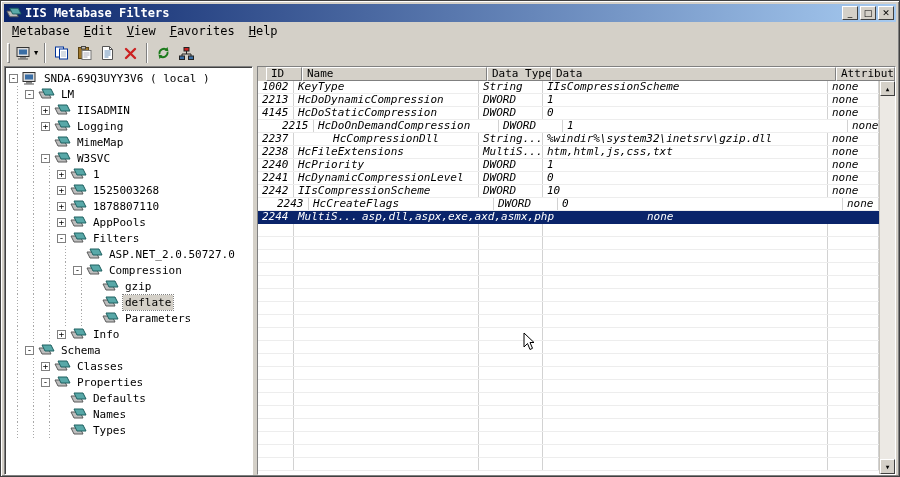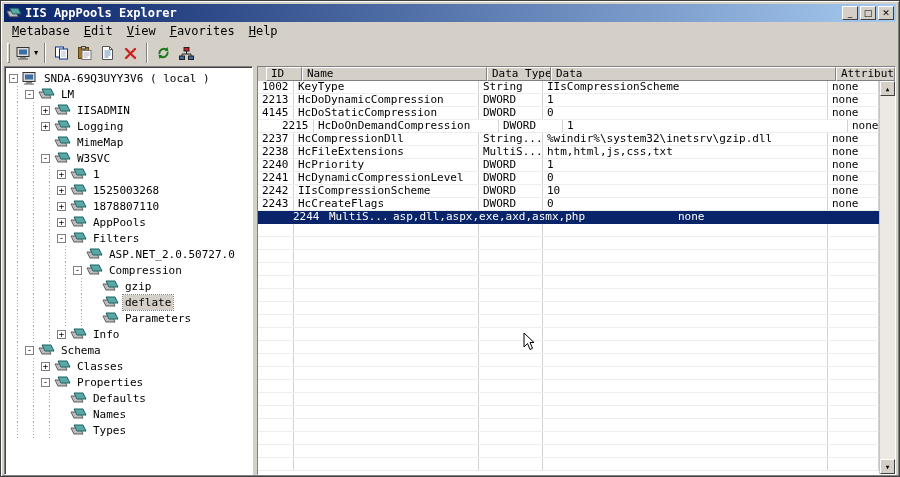--- a/index.html
+++ b/index.html
@@ -71,24 +71,24 @@
   .t-label { padding:1px 2px; color:#000; }
   .t-label.selected { background:var(--tree-inactive-selection,#d4d0c8); outline:1px dotted #808080; }
 
   
   .list-header { display:flex; flex:0 0 14px; height:14px; background:var(--chrome,#d4d0c8); }
   .hcell {
     background:var(--chrome,#d4d0c8); border:1px solid; border-color:#ffffff #808080 #808080 #ffffff;
     font-size:11px; line-height:11px; padding:0 4px; white-space:nowrap; overflow:hidden;
   }
   .list-body { flex:1; display:flex; overflow:hidden; }
-  .rows { flex:1; overflow:hidden; background:#fff; }
+  .rows { flex:1; overflow:hidden; background:#fff;font-style:italic; }
   .lrow { display:flex; height:13px; line-height:12px; border-bottom:1px solid #ededed; }
   .lcell { padding:0 4px; border-right:1px solid #d2d2d2; white-space:nowrap; overflow:hidden; color:#000; }
-  .lrow.selected { background:var(--selection,#0a246a);padding-left:31px; }
+  .lrow.selected { background:var(--selection,#0a246a); }
   .lrow.selected .lcell { color:var(--selection-text,#fff); border-right-color:var(--selection,#0a246a); }
   .lrow.selected { border-bottom-color:var(--selection,#0a246a); }
 
   
   .vscroll {
     width:16px; flex:0 0 16px; display:flex; flex-direction:column; justify-content:space-between;
     background:#ece9e4; border-left:1px solid #c8c4bc;
   }
   .scroll-btn {
     width:15px; height:15px; background:var(--chrome,#d4d0c8);
@@ -104,21 +104,21 @@
 
 <div class="window">
 
   <div class="titlebar">
     <span class="app-icon" id="app-icon">
         <svg width="17" height="12" viewBox="0 0 17 12">
           <path d="M1 4 L10 4 L13 10 L4 10 Z" fill="#bdbdbd" stroke="#5a5a5a"></path>
           <path d="M4 1 L13 1 L16 7 L7 7 Z" fill="#58a8a8" stroke="#1e6060"></path>
         </svg>
       </span>
-    <span class="title-text">IIS AppPools Explorer</span>
+    <span class="title-text">IIS Metabase Filters</span>
     <span id="win-controls" style="display:flex;">
         <span class="win-btn" style="margin-left: 2px;">_</span>
         <span class="win-btn" style="margin-left: 2px;">□</span>
         <span class="win-btn" style="margin-left: 2px;">✕</span>
       </span>
   </div>
 
   <div class="menubar" id="menubar">
       <span class="menu-item"><u>M</u>etabase</span>
       <span class="menu-item"><u>E</u>dit</span>
@@ -532,21 +532,21 @@
             </div>
             <div class="lrow">
               <div class="lcell" style="width: 36px; flex: 0 0 36px; margin-left: 20px;">2215</div>
               <div class="lcell" style="width: 185px; flex: 0 0 185px;">HcDoOnDemandCompression</div>
               <div class="lcell" style="width: 64px; flex: 0 0 64px;">DWORD</div>
               <div class="lcell" style="width: 285px; flex: 0 0 285px;">1</div>
               <div class="lcell" style="flex: 1 1 0%;">none</div>
             </div>
             <div class="lrow">
               <div class="lcell" style="width: 36px; flex: 0 0 36px;">2237</div>
-              <div class="lcell" style="width: 185px; flex: 0 0 185px;">HcCompressionDll</div>
+              <div class="lcell" style="width: 185px; flex: 0 0 185px; text-align: center;">HcCompressionDll</div>
               <div class="lcell" style="width: 64px; flex: 0 0 64px;">String...</div>
               <div class="lcell" style="width: 285px; flex: 0 0 285px;">%windir%\system32\inetsrv\gzip.dll</div>
               <div class="lcell" style="flex: 1 1 0%;">none</div>
             </div>
             <div class="lrow">
               <div class="lcell" style="width: 36px; flex: 0 0 36px;">2238</div>
               <div class="lcell" style="width: 185px; flex: 0 0 185px;">HcFileExtensions</div>
               <div class="lcell" style="width: 64px; flex: 0 0 64px;">MultiS...</div>
               <div class="lcell" style="width: 285px; flex: 0 0 285px;">htm,html,js,css,txt</div>
               <div class="lcell" style="flex: 1 1 0%;">none</div>
@@ -566,21 +566,21 @@
               <div class="lcell" style="flex: 1 1 0%;">none</div>
             </div>
             <div class="lrow">
               <div class="lcell" style="width: 36px; flex: 0 0 36px;">2242</div>
               <div class="lcell" style="width: 185px; flex: 0 0 185px;">IIsCompressionScheme</div>
               <div class="lcell" style="width: 64px; flex: 0 0 64px;">DWORD</div>
               <div class="lcell" style="width: 285px; flex: 0 0 285px;">10</div>
               <div class="lcell" style="flex: 1 1 0%;">none</div>
             </div>
             <div class="lrow">
-              <div class="lcell" style="width: 36px; flex: 0 0 36px;">2243</div>
+              <div class="lcell" style="width: 36px; flex: 0 0 36px; margin-left: 15px;">2243</div>
               <div class="lcell" style="width: 185px; flex: 0 0 185px;">HcCreateFlags</div>
               <div class="lcell" style="width: 64px; flex: 0 0 64px;">DWORD</div>
               <div class="lcell" style="width: 285px; flex: 0 0 285px;">0</div>
               <div class="lcell" style="flex: 1 1 0%;">none</div>
             </div>
             <div class="lrow selected">
               <div class="lcell" style="width: 36px; flex: 0 0 36px;">2244</div>
               <div class="lcell" style="width: 64px; flex: 0 0 64px;">MultiS...</div>
               <div class="lcell" style="width: 285px; flex: 0 0 285px;">asp,dll,aspx,exe,axd,asmx,php</div>
               <div class="lcell" style="flex: 1 1 0%;">none</div>

